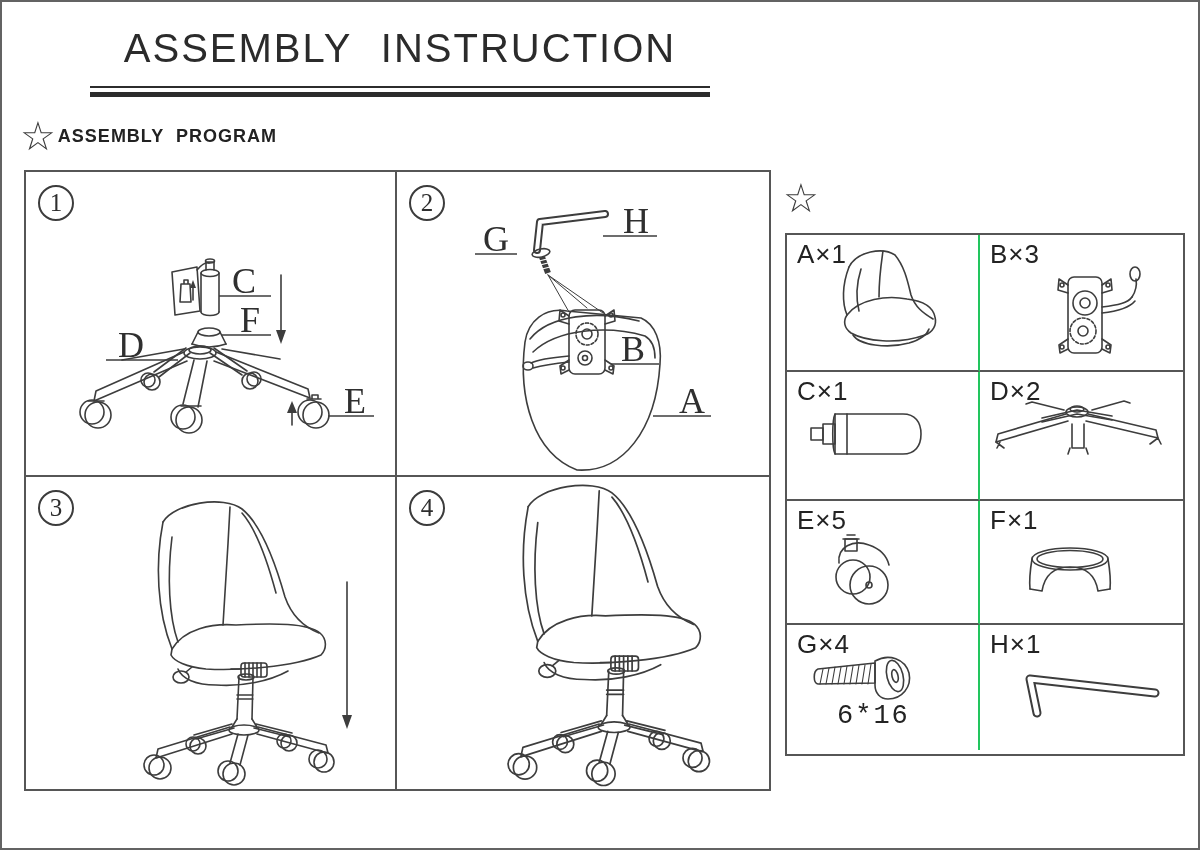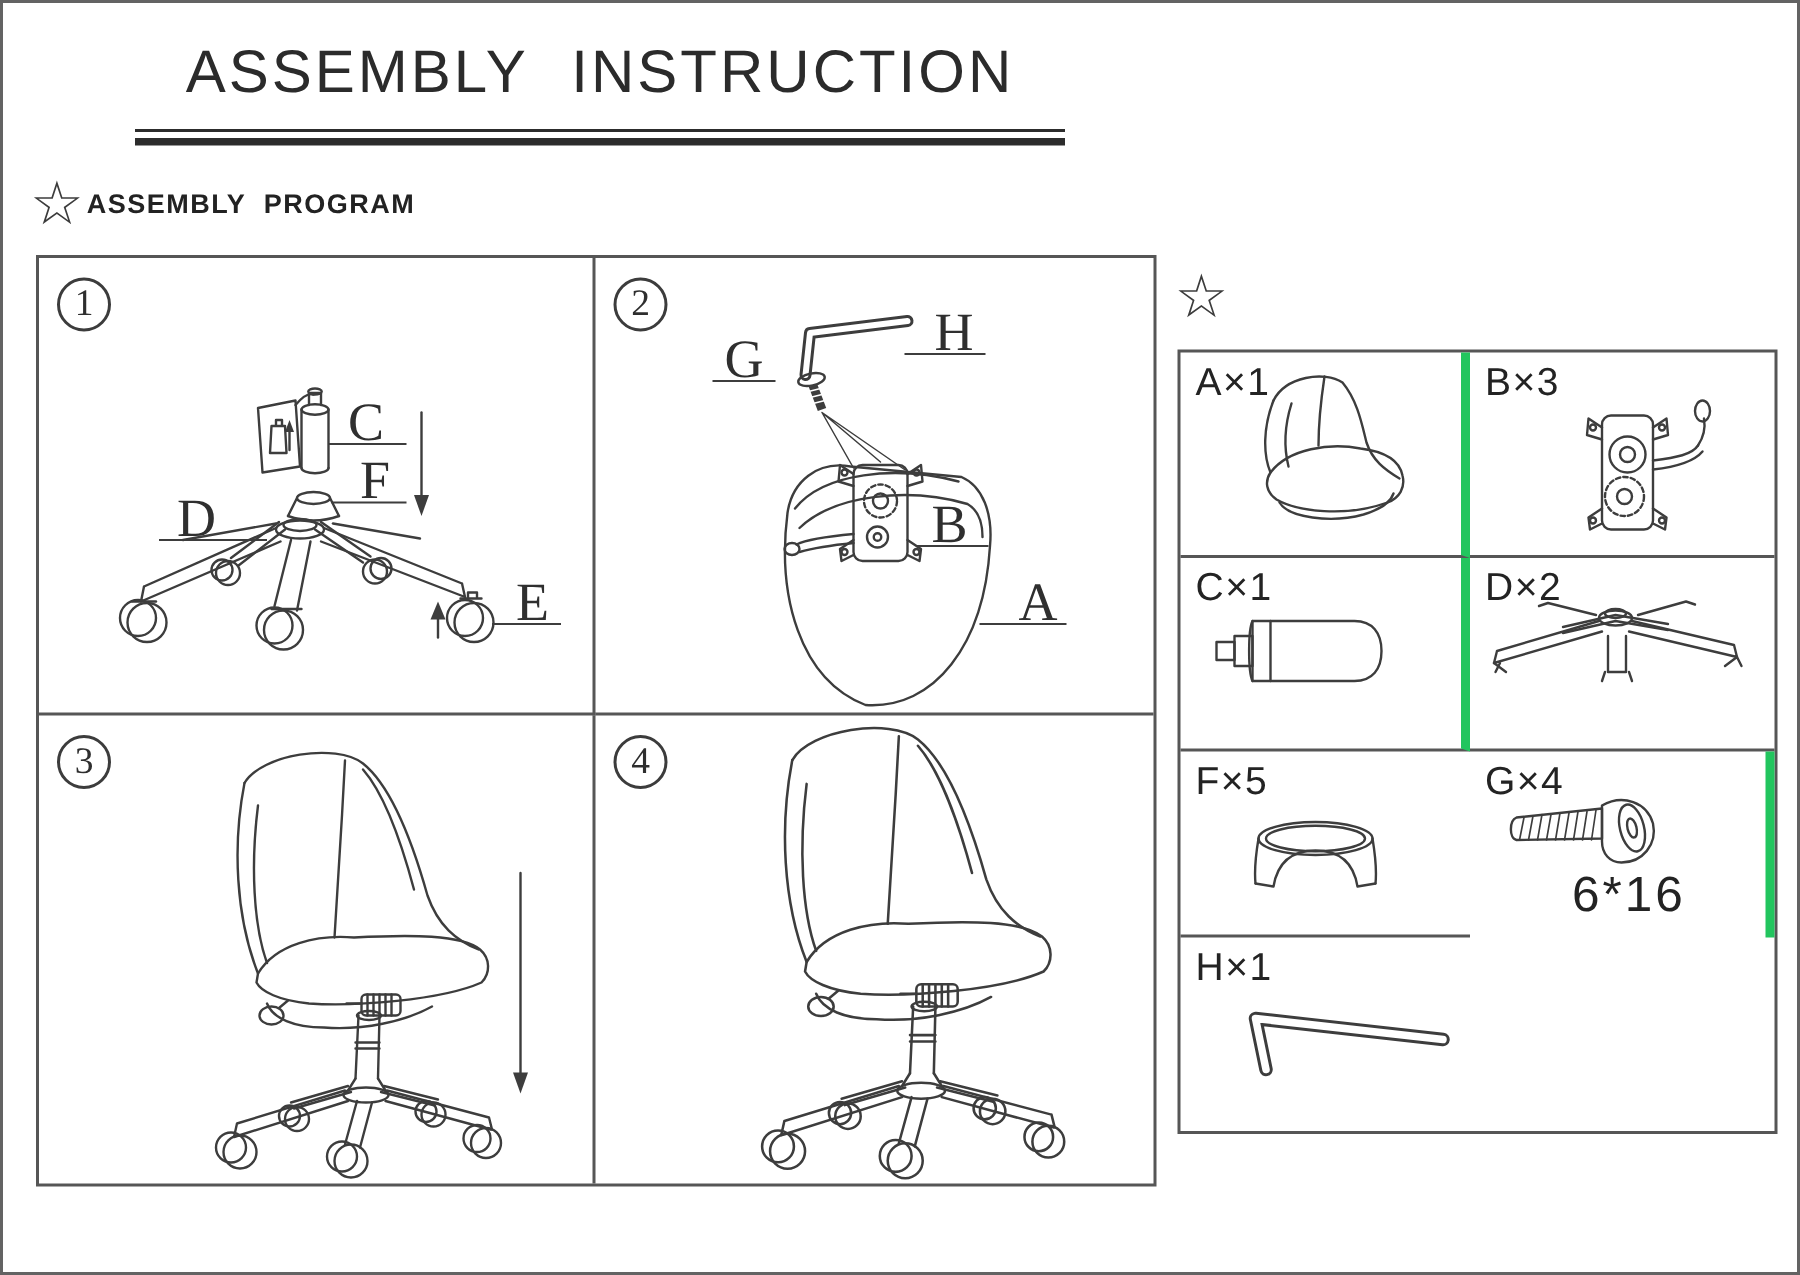--- a/index.html
+++ b/index.html
@@ -37,27 +37,27 @@
     font-family:"Liberation Serif",serif;font-size:25px;color:#2e2e2e;
   }
   .cell svg{position:absolute;left:0;top:0;}
   
   .parts-table{
     position:absolute;left:783px;top:231px;width:396px;height:519px;
     border:2px solid #565656;display:grid;
     grid-template-columns:193px 203px;grid-template-rows:137px 129px 124px 125px;
   }
   .pcell{position:relative;}
-  .pcell.bR{border-right:6px solid #22c55e;}
+  .pcell.bR{border-right:2px solid #22c55e;}
   .pcell.bB{border-bottom:2px solid #565656;}
   .plabel{
     position:absolute;left:10px;top:4px;font-size:26px;letter-spacing:1px;color:#232323;
   }
   .pnote{
-    position:absolute;left:68px;top:76px;font-size:33px;letter-spacing:2px;color:#232323;
+    position:absolute;left:50px;top:76px;font-size:27px;letter-spacing:2px;color:#232323;font-family:Liberation Mono, monospace;
   }
   .pcell svg{position:absolute;left:0;top:0;}
   
   svg .ink{stroke:#3d3d3d;fill:none;stroke-width:1.6;stroke-linecap:round;stroke-linejoin:round;}
   svg .thin{stroke:#3d3d3d;fill:none;stroke-width:1;stroke-linecap:round;}
   svg .fillink{fill:#3d3d3d;stroke:none;}
   svg .lead{stroke:#3d3d3d;fill:none;stroke-width:1.4;}
   svg text.lbl{font-family:"Liberation Serif",serif;font-size:36px;fill:#2f2f2f;}
 </style>
 </head>
@@ -321,23 +321,36 @@
           <path d="M86,42 L18,62 M88,49 L16,70 M18,62 L16,70"></path>
           <path d="M20,70 l-3,6 M16,70 l8,6"></path>
           <path d="M108,42 L176,58 M106,49 L178,66 M176,58 L178,66"></path>
           <path d="M178,66 l3,6 M178,66 l-8,6"></path>
           <path d="M92,52 L92,76 M104,52 L104,76 M92,76 h12 M90,76 l-2,6 M106,76 l2,6"></path>
           <path d="M84,38 L52,30 M112,38 L144,29 M52,30 l-6,2 M144,29 l6,2"></path>
         </g>
       </svg>
     </div>
 
+    <div class="pcell bR bB">
+      <span class="plabel">E×5</span>
+      <svg width="193" height="127" viewBox="0 0 193 127">
+        <g class="ink">
+          <rect x="58" y="38" width="12" height="12"></rect>
+          <path d="M56,38 h16 M60,34 h8"></path>
+          <path d="M52,62 C50,46 66,38 82,44 C94,48 100,56 102,64"></path>
+          <circle cx="66" cy="76" r="17"></circle>
+          <circle cx="82" cy="84" r="19"></circle>
+          <circle cx="82" cy="84" r="3"></circle>
+        </g>
+      </svg>
+    </div>
 
     <div class="pcell bB">
-      <span class="plabel">F×5</span>
+      <span class="plabel">F×1</span>
       <svg width="203" height="127" viewBox="0 0 203 127">
         <g class="ink">
           <ellipse cx="90" cy="58" rx="38" ry="11"></ellipse>
           <ellipse cx="90" cy="58" rx="33" ry="8.5"></ellipse>
           <path d="M52,58 C50,70 49,78 50,88 M128,58 C130,70 131,78 130,88"></path>
           <path d="M50,88 L62,90 M62,90 Q66,66 90,66 Q114,66 118,90 M118,90 L130,88"></path>
         </g>
       </svg>
     </div>
 

